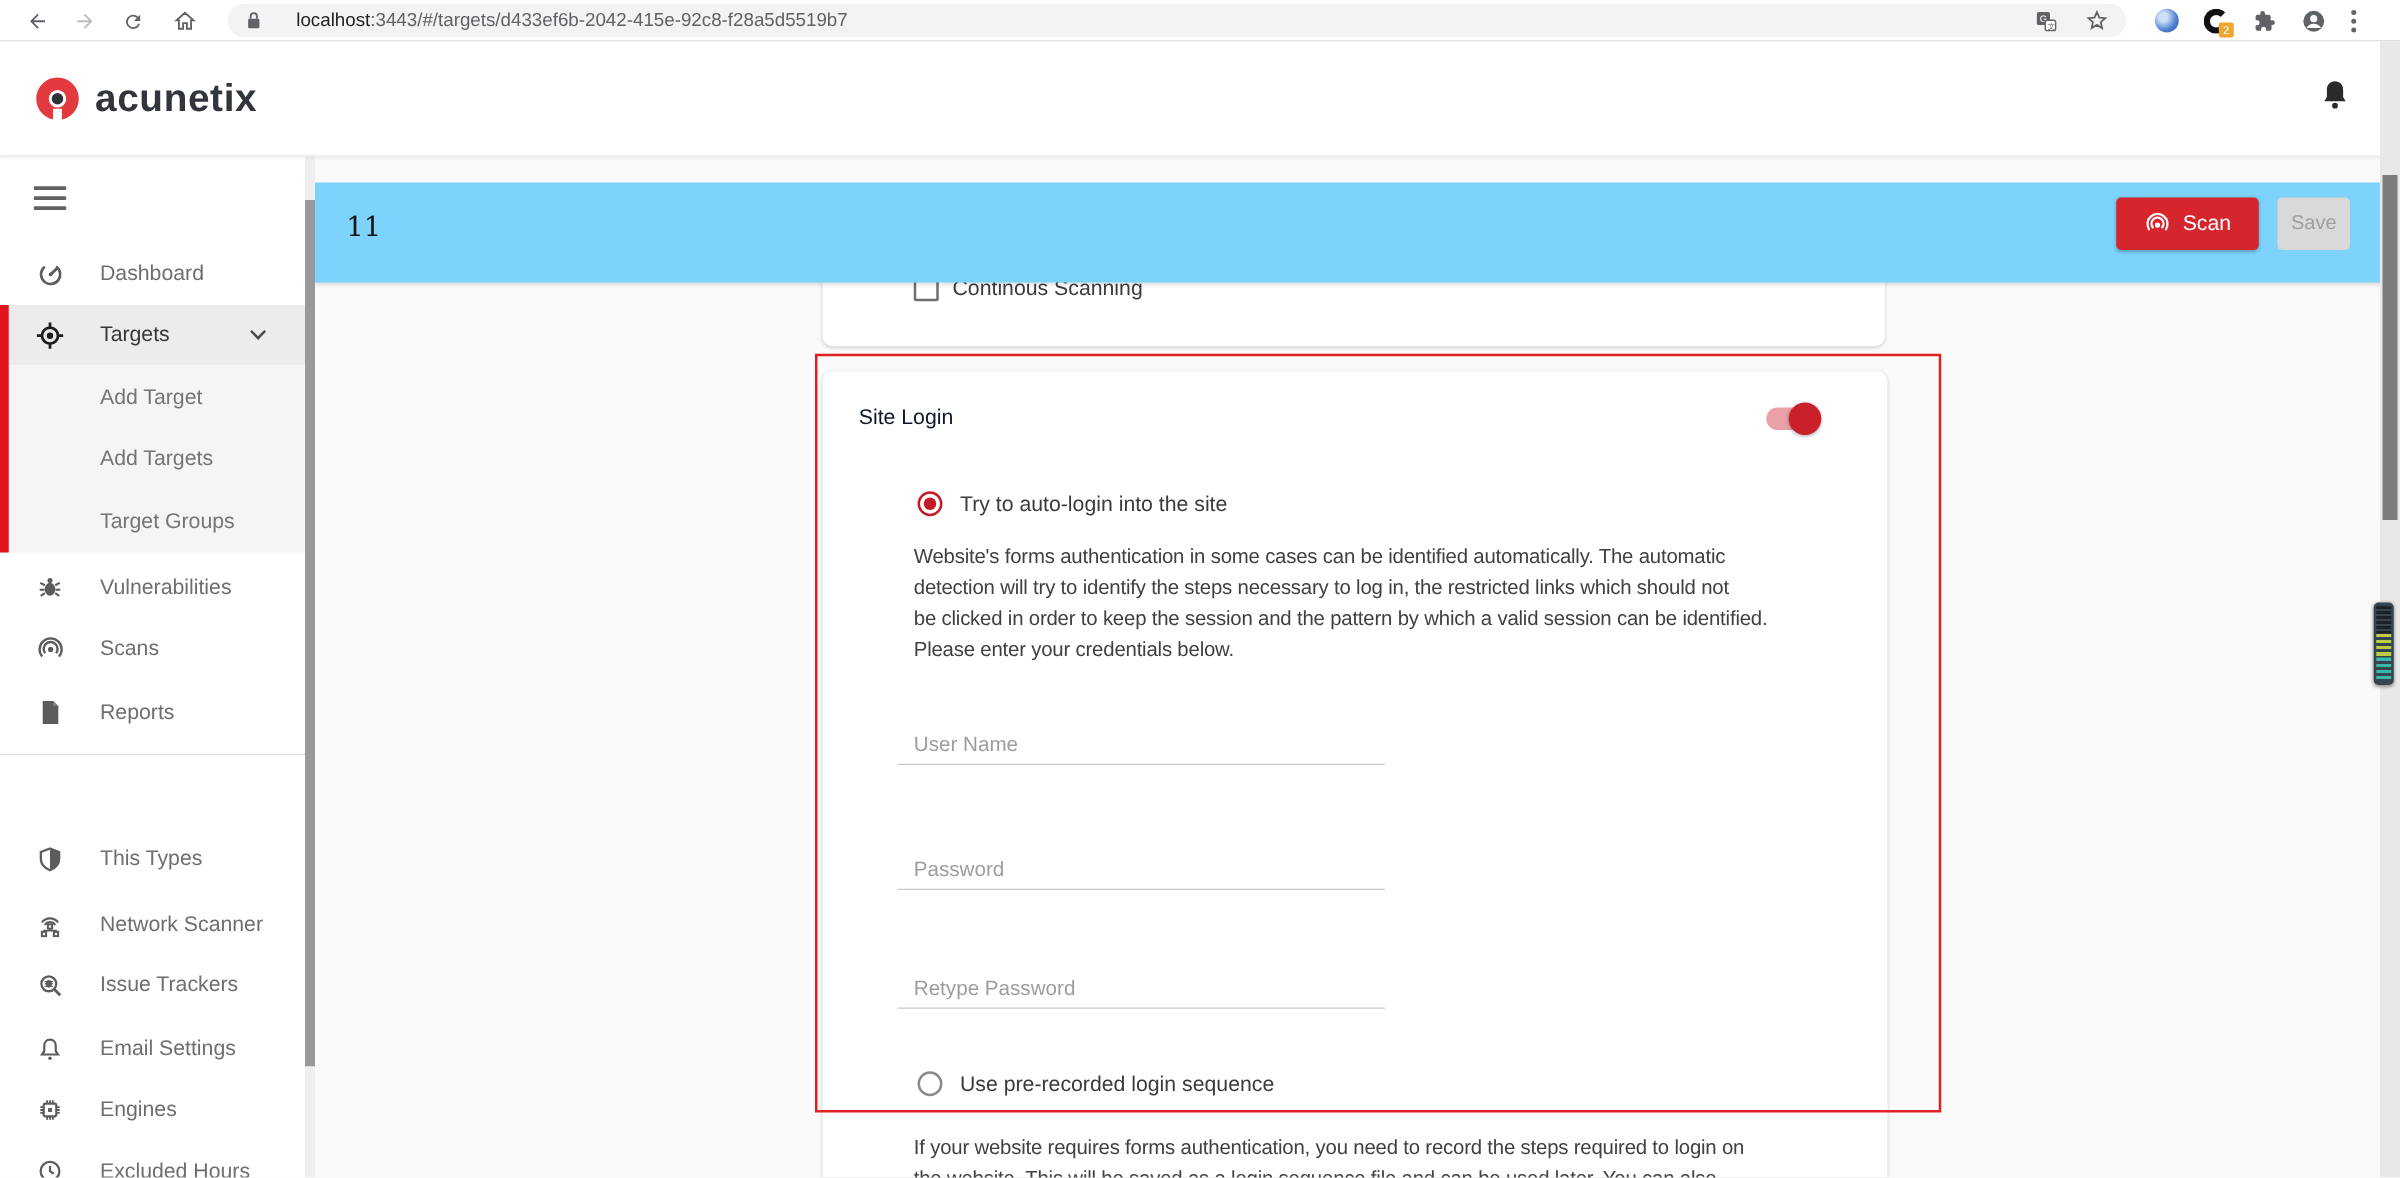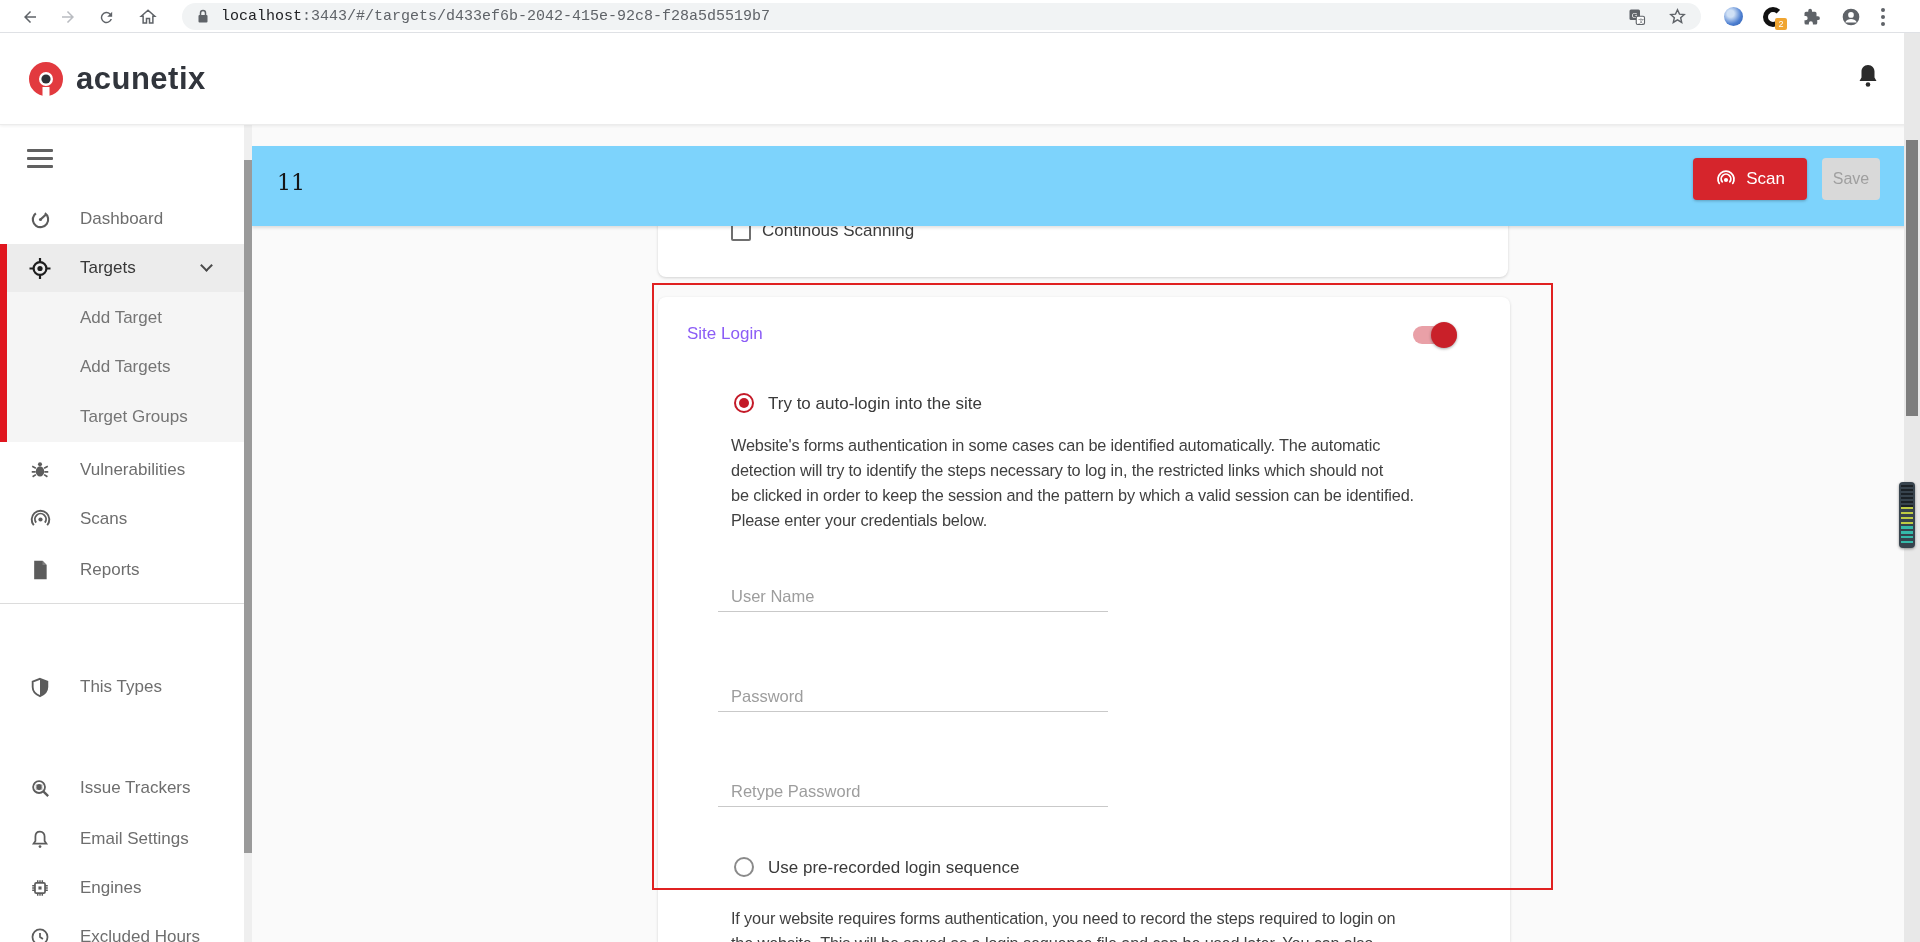--- a/index.html
+++ b/index.html
@@ -4,21 +4,21 @@
 <style>
   * { margin:0; padding:0; box-sizing:border-box; }
   html,body { width:1920px; height:942px; overflow:hidden; font-family:"Liberation Sans", sans-serif; background:#fafafa; position:relative; }
 
   
   .chrome { position:absolute; left:0; top:0; width:1920px; height:33px; background:#ffffff; border-bottom:1px solid #dfe1e5; z-index:90; }
   .nav-ico { position:absolute; top:3px; width:28px; height:28px; display:flex; align-items:center; justify-content:center; font-size:17px; color:#5f6368; border-radius:50%; }
   .nav-ico.dim { color:#b6b9be; }
   .omnibox { position:absolute; left:182px; top:3px; width:1519px; height:27px; background:#f1f3f4; border-radius:14px; display:flex; align-items:center; }
   .lock { margin-left:15px; }
-  .url { margin-left:12px; font-size:15px; color:#5f6368; white-space:nowrap;font-family:Liberation Mono, monospace; }
+  .url { margin-left:28px; font-size:15px; color:#5f6368; white-space:nowrap; }
   .url .host { color:#202124; }
   .omni-right { position:absolute; right:14px; display:flex; gap:22px; align-items:center; }
   .ext-area { position:absolute; top:0; height:33px; display:flex; align-items:center; gap:20px; left:1724px; }
   .blue-orb { width:19px; height:19px; border-radius:50%; background:radial-gradient(circle at 35% 35%, #cfe0f5 20%, #4d7fd1 60%, #2b5aa8); }
   .c-ext { position:relative; width:20px; height:20px; }
   .c-ext .c { position:absolute; inset:0; border-radius:50%; border:5px solid #111; border-right-color:transparent; }
   .c-badge { position:absolute; right:-4px; bottom:-3px; width:12px; height:12px; background:#f0a531; color:#fff; font-size:9px; display:flex; align-items:center; justify-content:center; border-radius:2px; }
   .dots3 { display:flex; flex-direction:column; gap:3px; }
   .dots3 i { width:4px; height:4px; border-radius:50%; background:#5f6368; }
 
@@ -53,21 +53,21 @@
   .page-label { position:absolute; left:25px; top:24px; font-family:"DejaVu Serif", serif; font-size:22px; color:#151515; }
   .btn-scan { position:absolute; left:1441px; top:12px; width:114px; height:42px; background:#d6252c; border:none; border-radius:4px; color:#fff; font-size:17px; font-family:inherit; display:flex; align-items:center; justify-content:center; gap:9px; cursor:pointer; box-shadow:0 1px 3px rgba(0,0,0,.25); }
   .btn-save { position:absolute; left:1570px; top:12px; width:58px; height:42px; background:#d9d9d9; border:none; border-radius:4px; color:#9f9f9f; font-size:16px; font-family:inherit; }
 
   
   .card1 { position:absolute; left:658px; top:205px; width:850px; height:72px; background:#fff; border-radius:0 0 8px 8px; box-shadow:0 1px 3px rgba(0,0,0,.16); z-index:10; }
   .checkbox { position:absolute; left:73px; top:16px; width:20px; height:20px; border:2px solid #6f6f6f; border-radius:2px; background:#fff; cursor:pointer; }
   .cb-label { position:absolute; left:104px; top:16px; font-size:17px; color:#3c3c3c; line-height:20px; }
 
   .card2 { position:absolute; left:658px; top:297px; width:852px; height:645px; background:#fff; border-radius:8px 8px 0 0; box-shadow:0 1px 3px rgba(0,0,0,.16); z-index:10; }
-  .sl-title { position:absolute; left:29px; top:27px; font-size:17px; color:#8b5cf6; }
+  .sl-title { position:absolute; left:29px; top:27px; font-size:17px; color:#0f172a; }
   .toggle { position:absolute; left:755px; top:29px; width:44px; height:18px; background:#e9a0a7; border-radius:9px; cursor:pointer; }
   .toggle-knob { position:absolute; left:18px; top:-4px; width:26px; height:26px; border-radius:50%; background:#c92029; box-shadow:0 1px 3px rgba(0,0,0,.35); }
   .radio { width:20px; height:20px; border-radius:50%; background:#fff; position:absolute; cursor:pointer; }
   .radio.sel { border:2px solid #c41a28; }
   .radio.sel::after { content:""; position:absolute; left:3px; top:3px; width:10px; height:10px; border-radius:50%; background:#c41a28; }
   .radio.unsel { border:2px solid #8a8a8a; }
   .r1 { left:76px; top:96px; }
   .r2 { left:76px; top:560px; }
   .r1-label { position:absolute; left:110px; top:97px; font-size:17px; color:#3a3a3a; }
   .r2-label { position:absolute; left:110px; top:561px; font-size:17px; color:#3a3a3a; }
@@ -253,20 +253,33 @@
   <div class="nav-row" style="top:538px;">
     <span class="ni">
       <svg width="22" height="23" viewBox="0 0 24 24">
           <path d="M12 2.5 20 5.5v6c0 4.8-3.2 8-8 10-4.8-2-8-5.2-8-10v-6z" fill="none" stroke="#5c5c5c" stroke-width="2"></path>
           <path d="M12 2.5 20 5.5v6c0 4.8-3.2 8-8 10z" fill="#5c5c5c"></path>
         </svg>
     </span>
     <span class="nl">This Types</span>
   </div>
 
+  <div class="nav-row" style="top:591px;">
+    <span class="ni">
+      <svg width="24" height="24" viewBox="0 0 24 24">
+          <path d="M5.5 10a8 8 0 0 1 13 0" fill="none" stroke="#5c5c5c" stroke-width="1.7"></path>
+          <path d="M7.8 12a5 5 0 0 1 8.4 0" fill="none" stroke="#5c5c5c" stroke-width="1.7"></path>
+          <rect x="10.3" y="11.5" width="3.4" height="3.4" fill="none" stroke="#5c5c5c" stroke-width="1.6"></rect>
+          <rect x="5.5" y="17.5" width="3.4" height="3.4" fill="none" stroke="#5c5c5c" stroke-width="1.6"></rect>
+          <rect x="15.1" y="17.5" width="3.4" height="3.4" fill="none" stroke="#5c5c5c" stroke-width="1.6"></rect>
+          <path d="M12 15v1.5M12 16.5H7.2v1M12 16.5h4.8v1" fill="none" stroke="#5c5c5c" stroke-width="1.4"></path>
+        </svg>
+    </span>
+    <span class="nl">Network Scanner</span>
+  </div>
 
   <div class="nav-row" style="top:639px;">
     <span class="ni">
       <svg width="23" height="23" viewBox="0 0 24 24">
           <circle cx="10.5" cy="10.5" r="6.2" fill="none" stroke="#5c5c5c" stroke-width="1.9"></circle>
           <ellipse cx="10.5" cy="10.5" rx="2.6" ry="3.2" fill="#5c5c5c"></ellipse>
           <path d="M7 8.5h7M7 10.5h7M7 12.5h7" stroke="#5c5c5c" stroke-width=".9"></path>
           <path d="M15.2 15.2 20 20" stroke="#5c5c5c" stroke-width="2.4"></path>
         </svg>
     </span>

